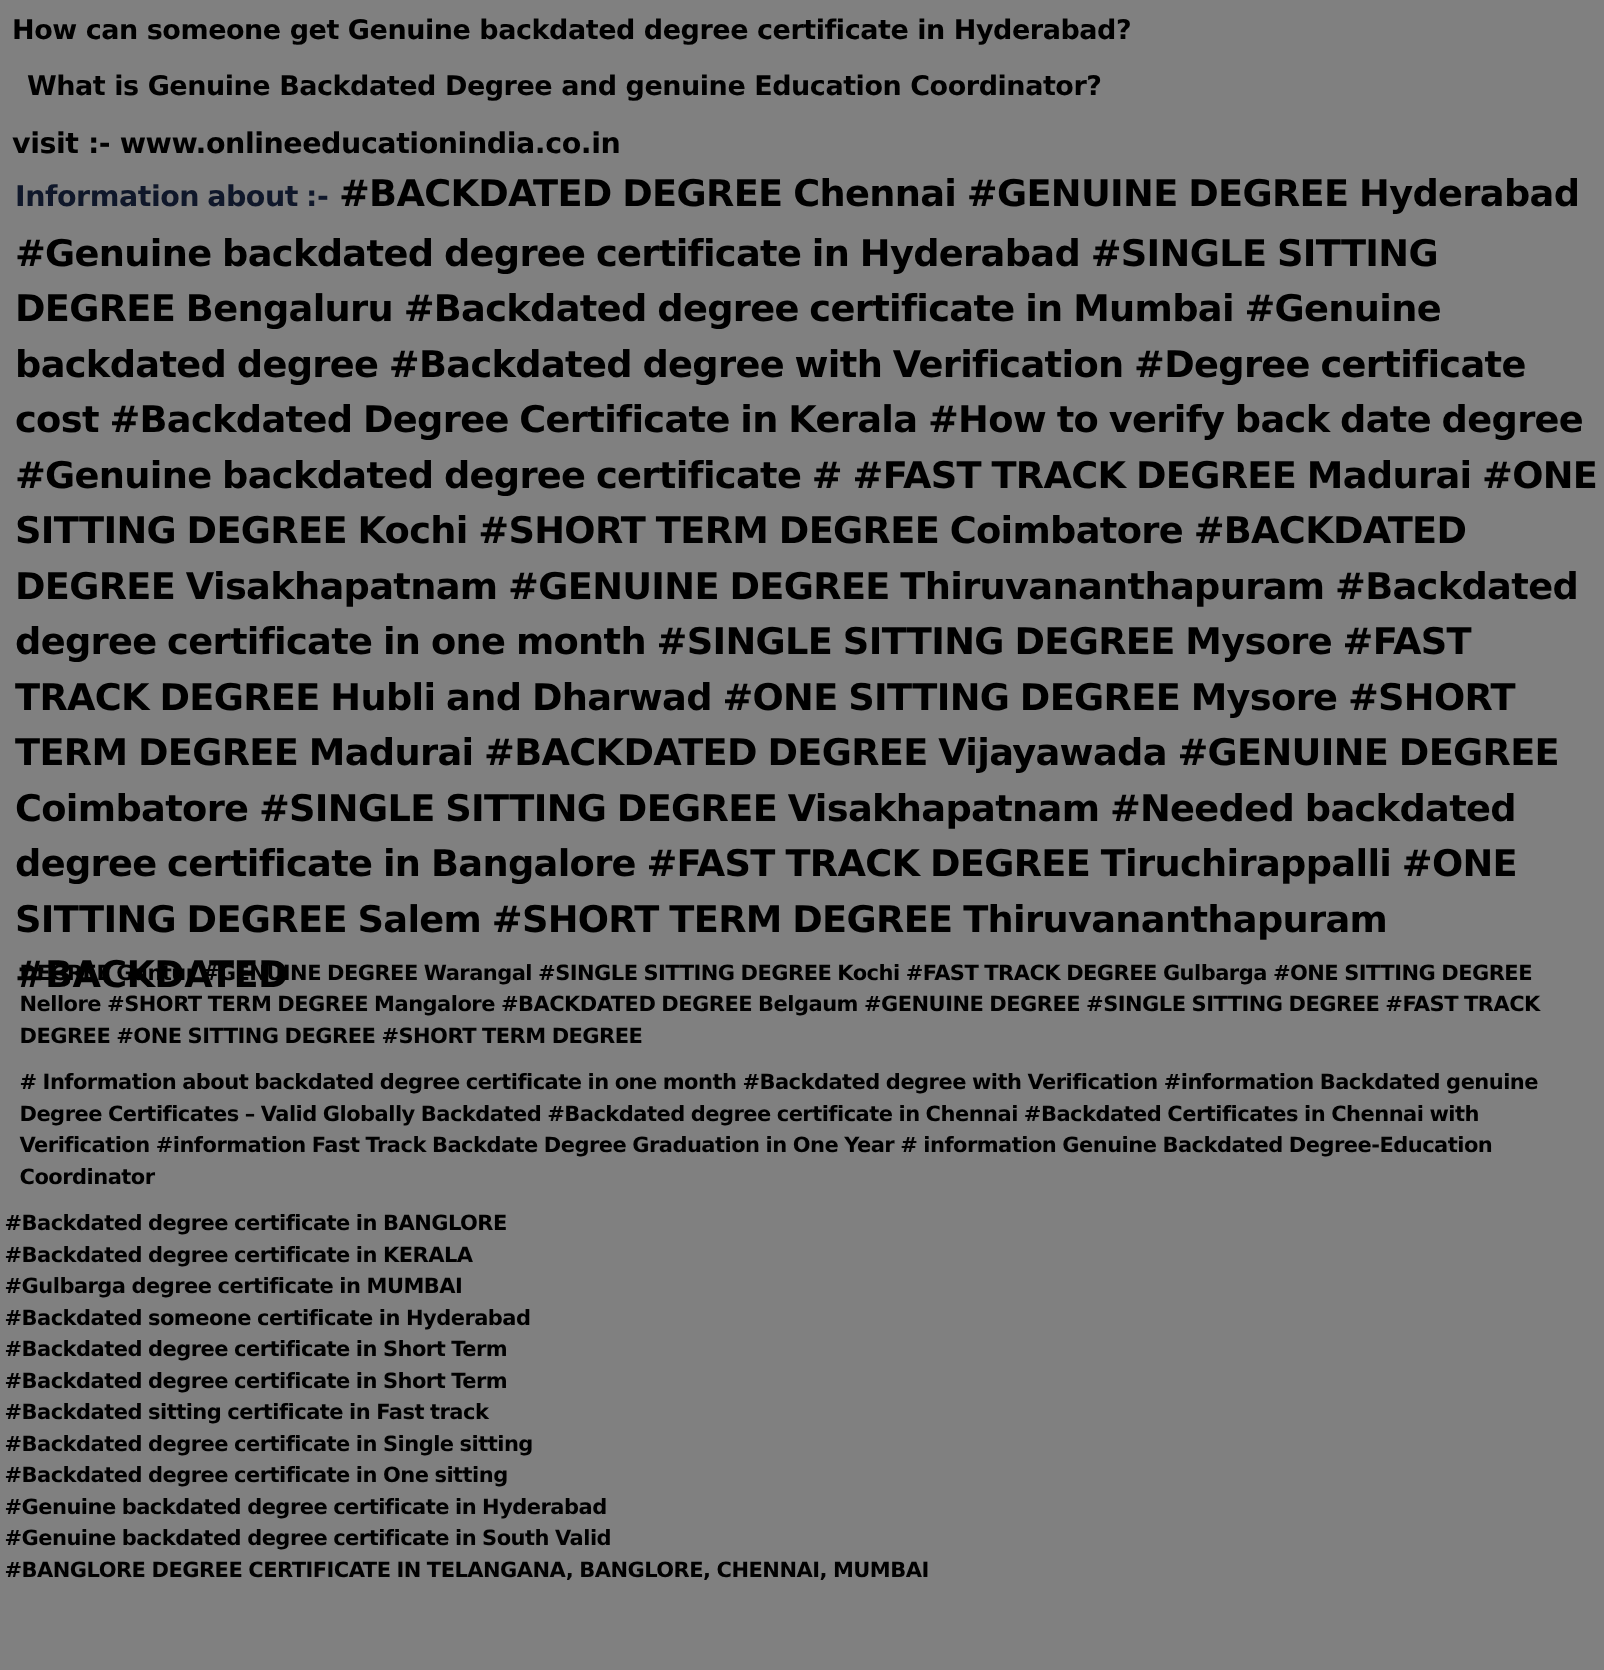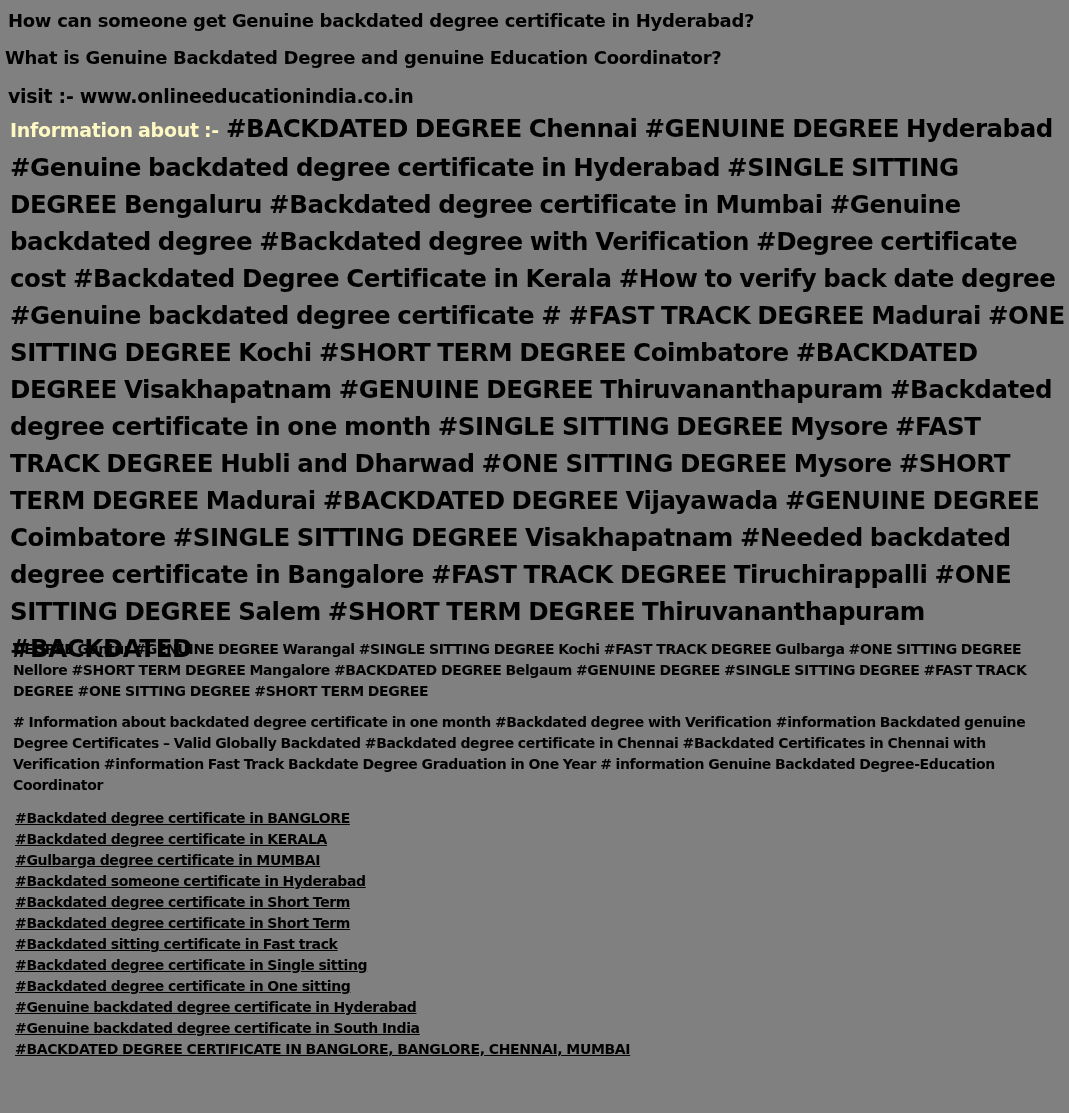--- a/index.html
+++ b/index.html
@@ -18,56 +18,55 @@
     }
     .head {
       position: absolute;
       color: #000000;
       font-size: 18px;
       letter-spacing: -0.3px;
       white-space: nowrap;
       line-height: 22px;
     }
     #h1 { left: 8px; top: 10px; }
-    #h2 { left: 5px; top: 47px; }
+    #h2 { left: 18px; top: 47px; }
     #h3 { left: 8px; top: 85px; font-size: 19px; text-align: right; }
     .big {
       position: absolute;
       left: 10px;
       top: 110px;
       width: 1055px;
       font-size: 24.5px;
       line-height: 37px;
       letter-spacing: -0.45px;
       word-spacing: -1px;
     }
     .big .intro {
-      color: #fef9c3;
+      color: #0f172a;
       font-size: 19px;
       letter-spacing: -0.3px;
       margin-top: 16px;
     }
     .small {
       position: absolute;
       left: 3px;
       top: 629px;
       width: 1040px;
       font-size: 14px;
       line-height: 21px;
       letter-spacing: -0.35px;
       word-spacing: -0.5px;
     }
     .small p {
       margin: 10px;
     }
     .list {
-      margin: 12px;
+      margin: 0;
       padding: 0;
       list-style: none;
-      text-decoration: underline;
     }
     .list li {
       margin: 0;
       white-space: nowrap;
     }
   </style>
 </head>
 <body>
 
 <div id="h1" class="head">How can someone get Genuine backdated degree certificate in Hyderabad?</div>
@@ -83,16 +82,16 @@
     <li>#Backdated degree certificate in BANGLORE</li>
     <li>#Backdated degree certificate in KERALA</li>
     <li>#Gulbarga degree certificate in MUMBAI</li>
     <li>#Backdated someone certificate in Hyderabad</li>
     <li>#Backdated degree certificate in Short Term</li>
     <li>#Backdated degree certificate in Short Term</li>
     <li>#Backdated sitting certificate in Fast track</li>
     <li>#Backdated degree certificate in Single sitting</li>
     <li>#Backdated degree certificate in One sitting</li>
     <li>#Genuine backdated degree certificate in Hyderabad</li>
-    <li>#Genuine backdated degree certificate in South India</li>
-    <li>#BACKDATED DEGREE CERTIFICATE IN BANGLORE, BANGLORE, CHENNAI, MUMBAI</li>
+    <li>#Genuine backdated degree certificate in South Valid</li>
+    <li>#BANGLORE DEGREE CERTIFICATE IN TELANGANA, BANGLORE, CHENNAI, MUMBAI</li>
   </ul>
 </div>
 
 </body></html>

